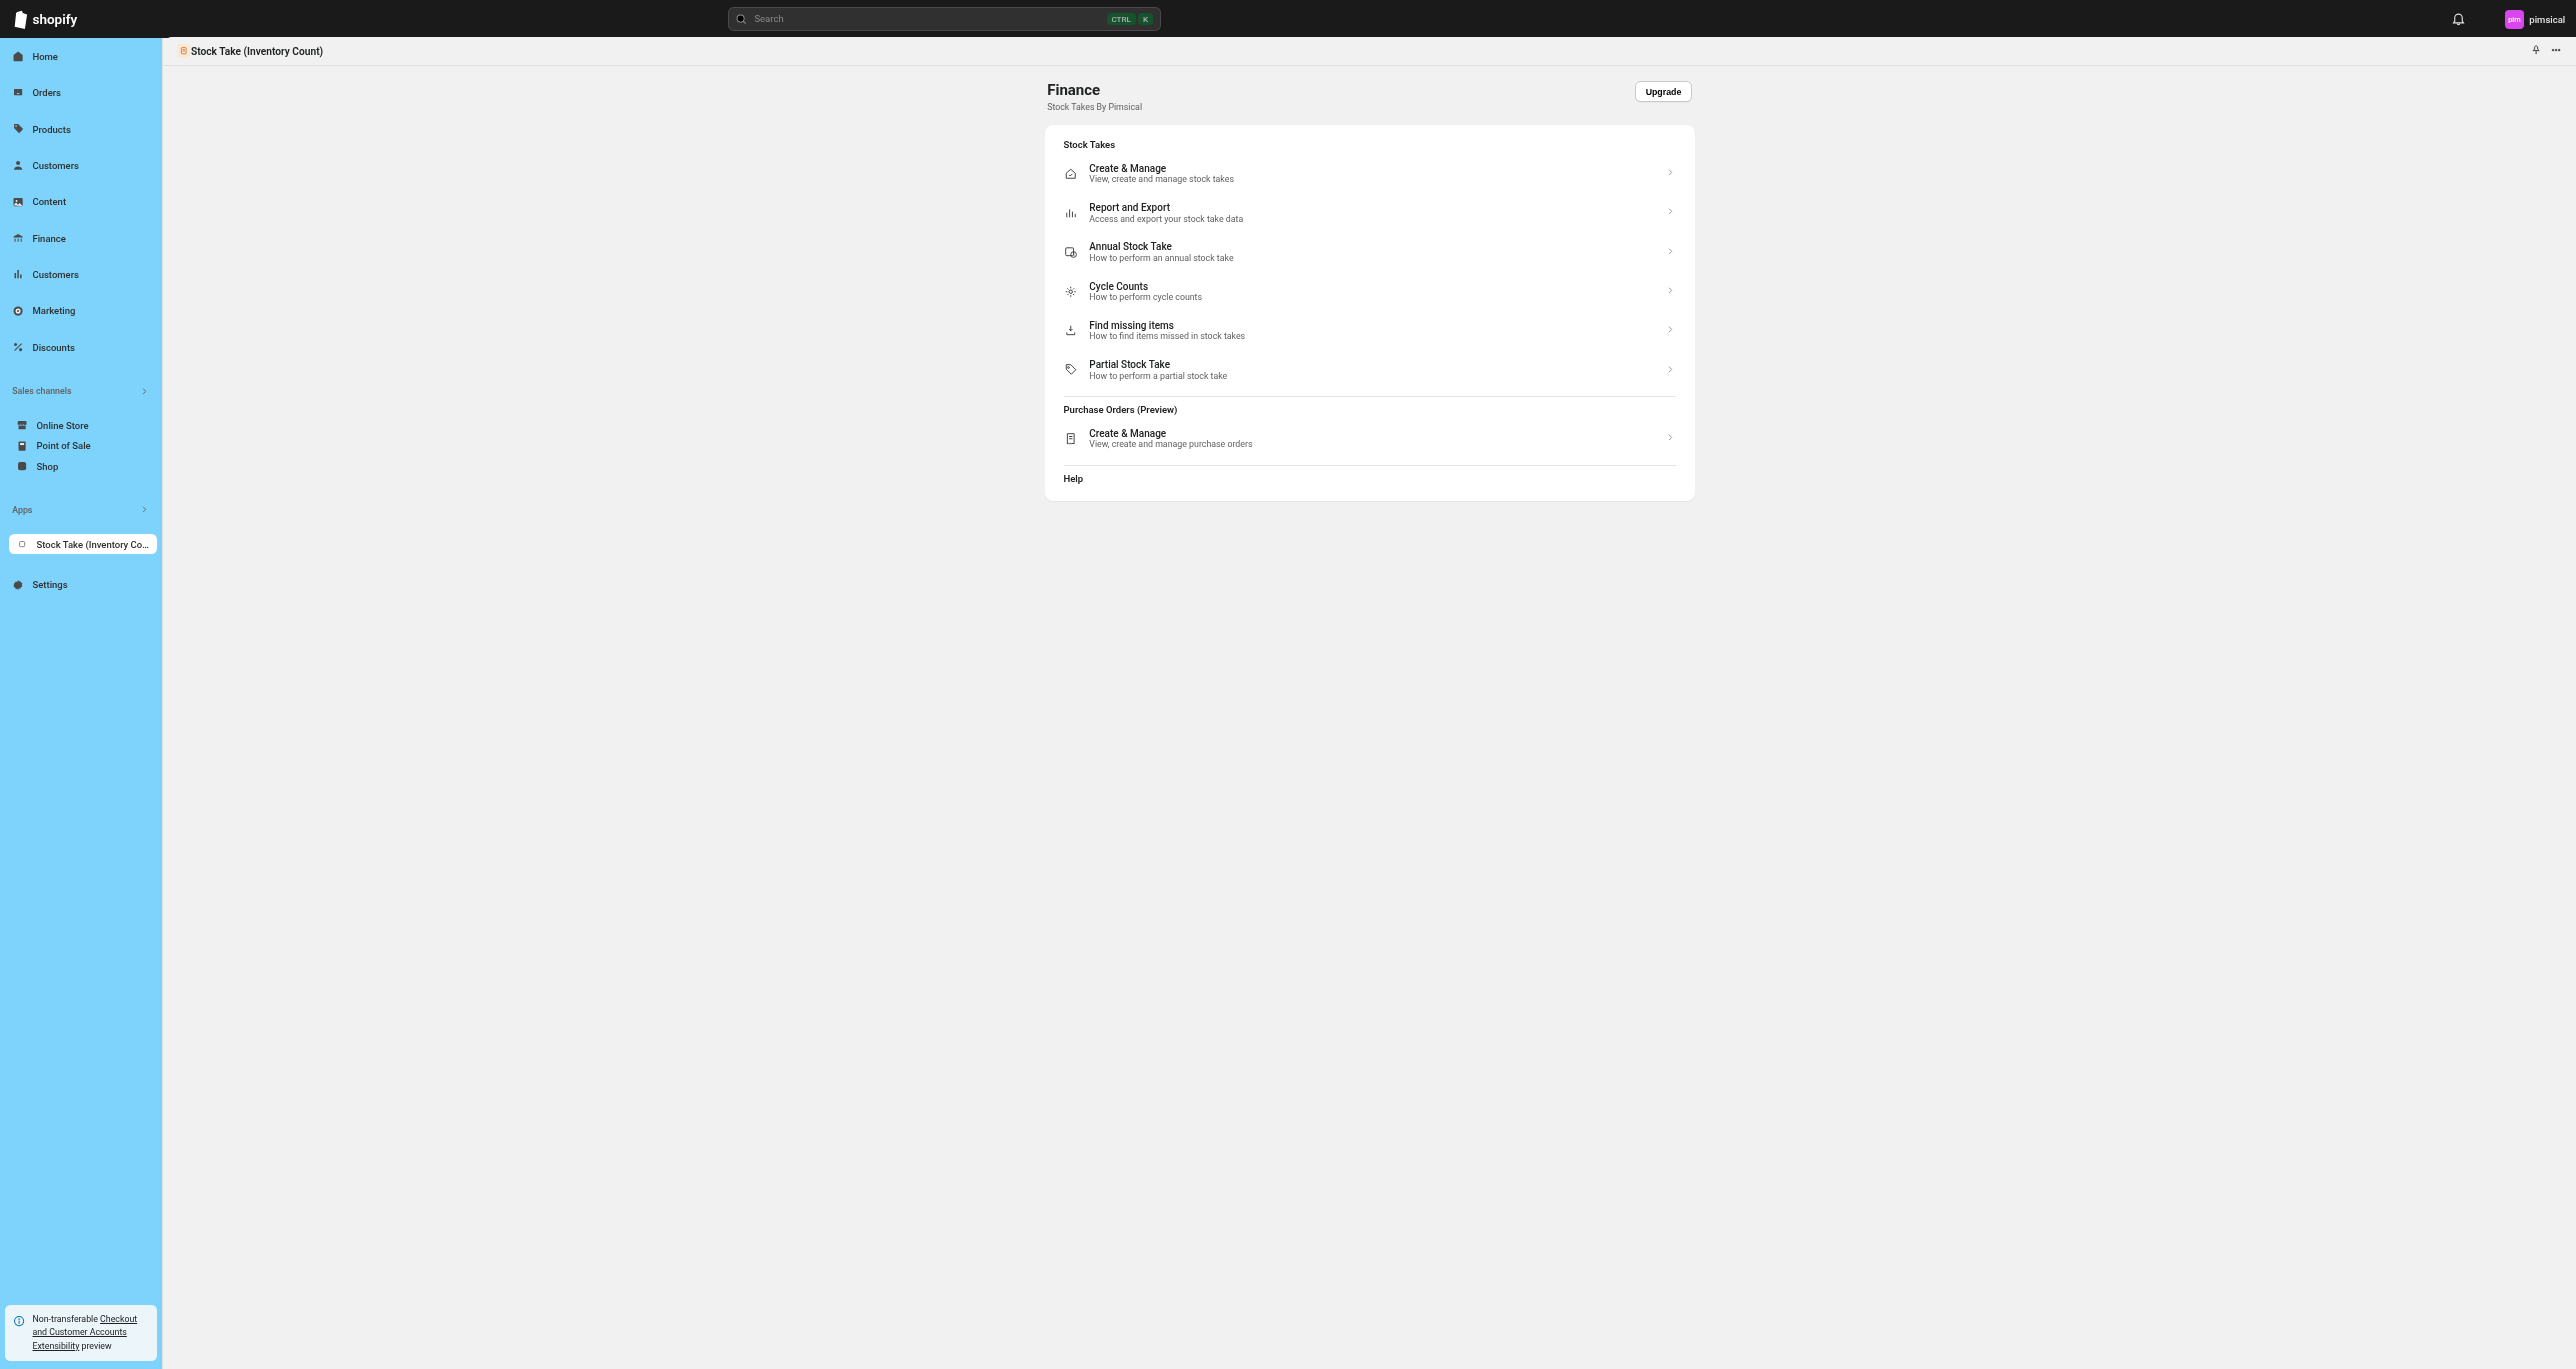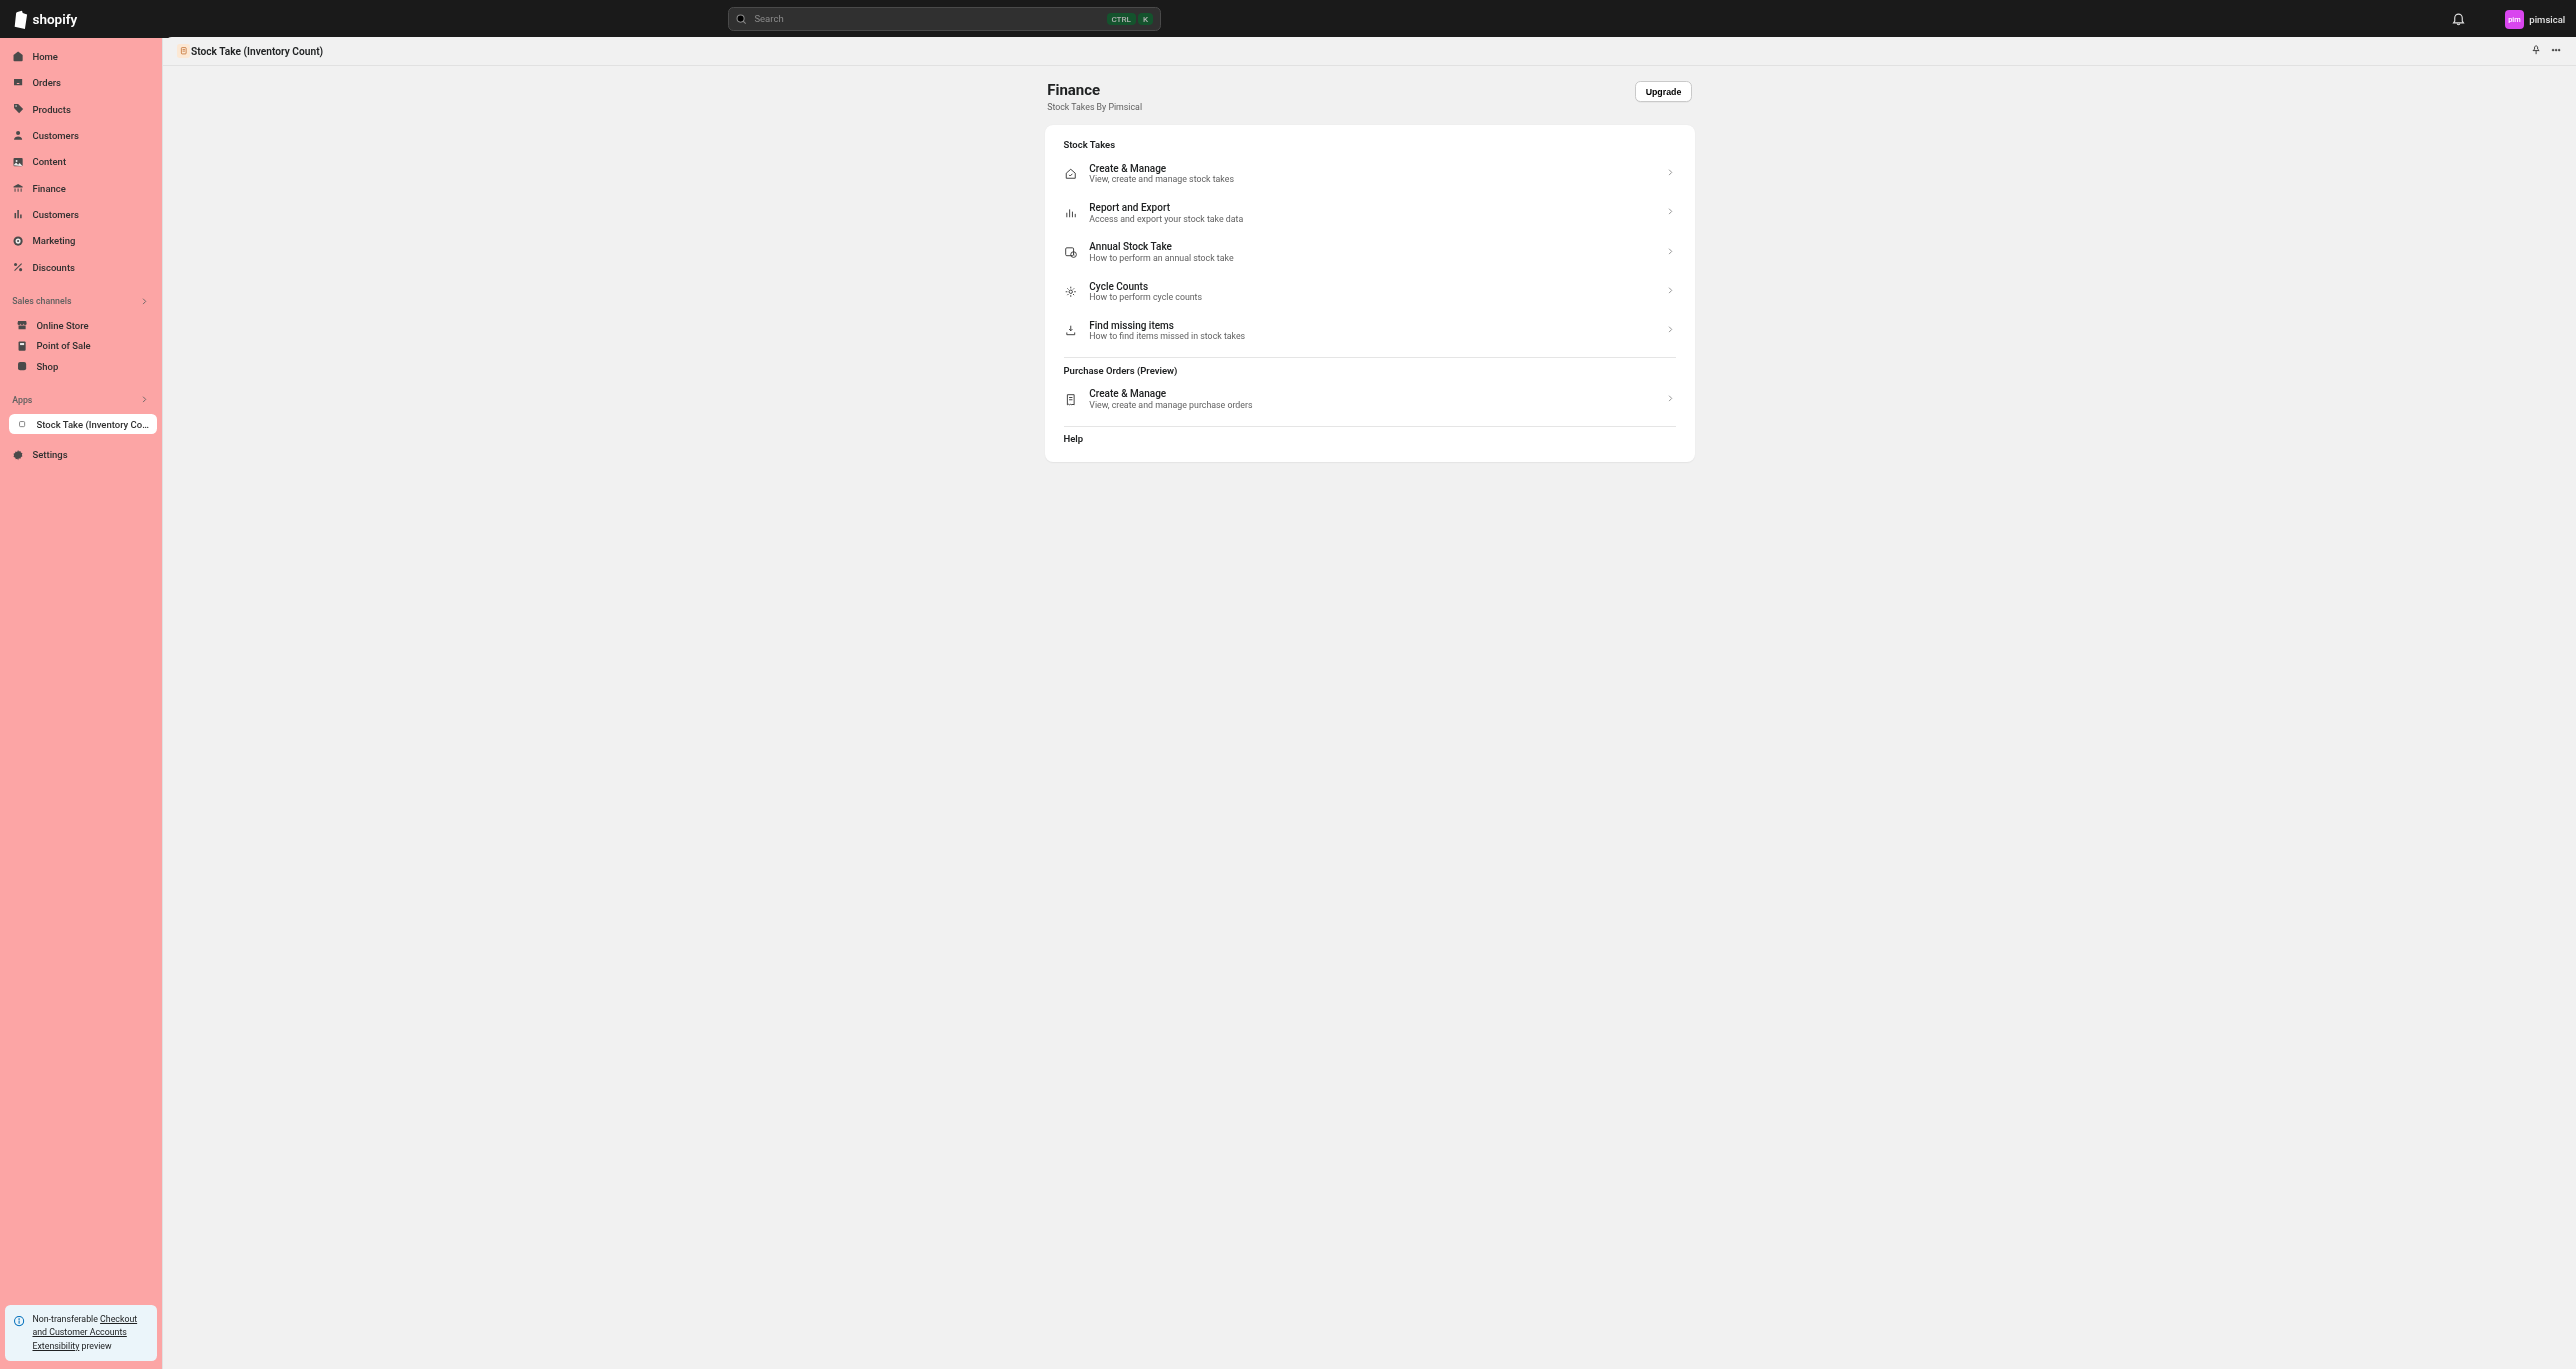--- a/index.html
+++ b/index.html
@@ -15,21 +15,21 @@
 .search-text { color: #8a8a8a; flex: 1; }
 .kbd-group { display: flex; gap: 2.7px; }
 .kbd { background: #14532d; color: #b0b0b0; border-radius: 4.1px; padding: 1.4px 4.7px; font-size: 8.1px; font-weight: 500; }
 .topbar-right { display: flex; align-items: center; gap: 12.2px; margin-left: auto; }
 .bell svg { width: 15px; height: 15px; stroke: #e3e3e3; fill: none; }
 .user-chip { display: flex; align-items: center; gap: 5.4px; color: #e3e3e3; font-weight: 500; padding-left: 27px; }
 .avatar { width: 19px; height: 19px; border-radius: 4.1px; background: #d946ef; color: #fff; display: flex; align-items: center; justify-content: center; font-size: 7.4px; font-weight: 500; }
 
 
 .shell { display: flex; height: calc(100vh - 38px); }
-.sidebar { width: 163px; background: #fca5a5; border-right: 0.7px solid #e1e1e1; padding: 8.1px 5.4px; display: flex; flex-direction: column; gap: 6px; overflow-y: auto; }
+.sidebar { width: 163px; background: #7dd3fc; border-right: 0.7px solid #e1e1e1; padding: 8.1px 5.4px; display: flex; flex-direction: column; gap: 16px; overflow-y: auto; }
 .nav-item { display: flex; align-items: center; gap: 8.1px; padding: 4.1px 6.8px; border-radius: 5.4px; cursor: pointer; font-weight: 550; color: #303030; }
 .nav-item.active { background: #fff; }
 .nav-item svg { width: 12.2px; height: 12.2px; fill: #4a4a4a; flex-shrink: 0; }
 .nav-label { flex: 1; white-space: nowrap; overflow: hidden; text-overflow: ellipsis; }
 .nav-section { display: flex; align-items: center; justify-content: space-between; padding: 5.4px 6.8px 2.7px; font-size: 8.8px; color: #616161; font-weight: 550; margin-top: 6.8px; }
 .nav-section svg { width: 10.8px; height: 10.8px; stroke: #616161; fill: none; }
 .nav-sub { padding-left: 4.1px; }
 .settings-item { margin-top: 4.1px; }
 .info-card { margin-top: auto; background: #ebf5fa; border-radius: 5.4px; padding: 8.1px; display: flex; gap: 6.8px; font-size: 8.8px; line-height: 1.5; }
 .info-card svg { width: 12.2px; height: 12.2px; fill: none; stroke: #006fbb; flex-shrink: 0; margin-top: 1.4px; }
@@ -342,20 +342,35 @@
               </div>
             <div class="row-body">
                 <div class="row-title">Find missing items</div>
                 <div class="row-desc">How to find items missed in stock takes</div>
               </div>
             <div class="row-chev"><svg viewBox="0 0 24 24">
                   <polyline points="9 6 15 12 9 18" stroke-width="2"></polyline>
                 </svg></div>
           </div>
 
+          <div class="row">
+            <div class="row-icon">
+                <svg viewBox="0 0 24 24">
+                  <path d="M12 3l9 9-8 8-9-9V3h8z"></path>
+                  <circle cx="8" cy="8" r="1.5"></circle>
+                </svg>
+              </div>
+            <div class="row-body">
+                <div class="row-title">Partial Stock Take</div>
+                <div class="row-desc">How to perform a partial stock take</div>
+              </div>
+            <div class="row-chev"><svg viewBox="0 0 24 24">
+                  <polyline points="9 6 15 12 9 18" stroke-width="2"></polyline>
+                </svg></div>
+          </div>
 
           <div class="divider"></div>
 
           <div class="section-title">Purchase Orders (Preview)</div>
 
           <div class="row">
             <div class="row-icon">
                 <svg viewBox="0 0 24 24">
                   <path d="M6 3h12v18l-2-1-2 1-2-1-2 1-2-1-2 1V3z"></path>
                   <path d="M9 8h6M9 12h6"></path>

